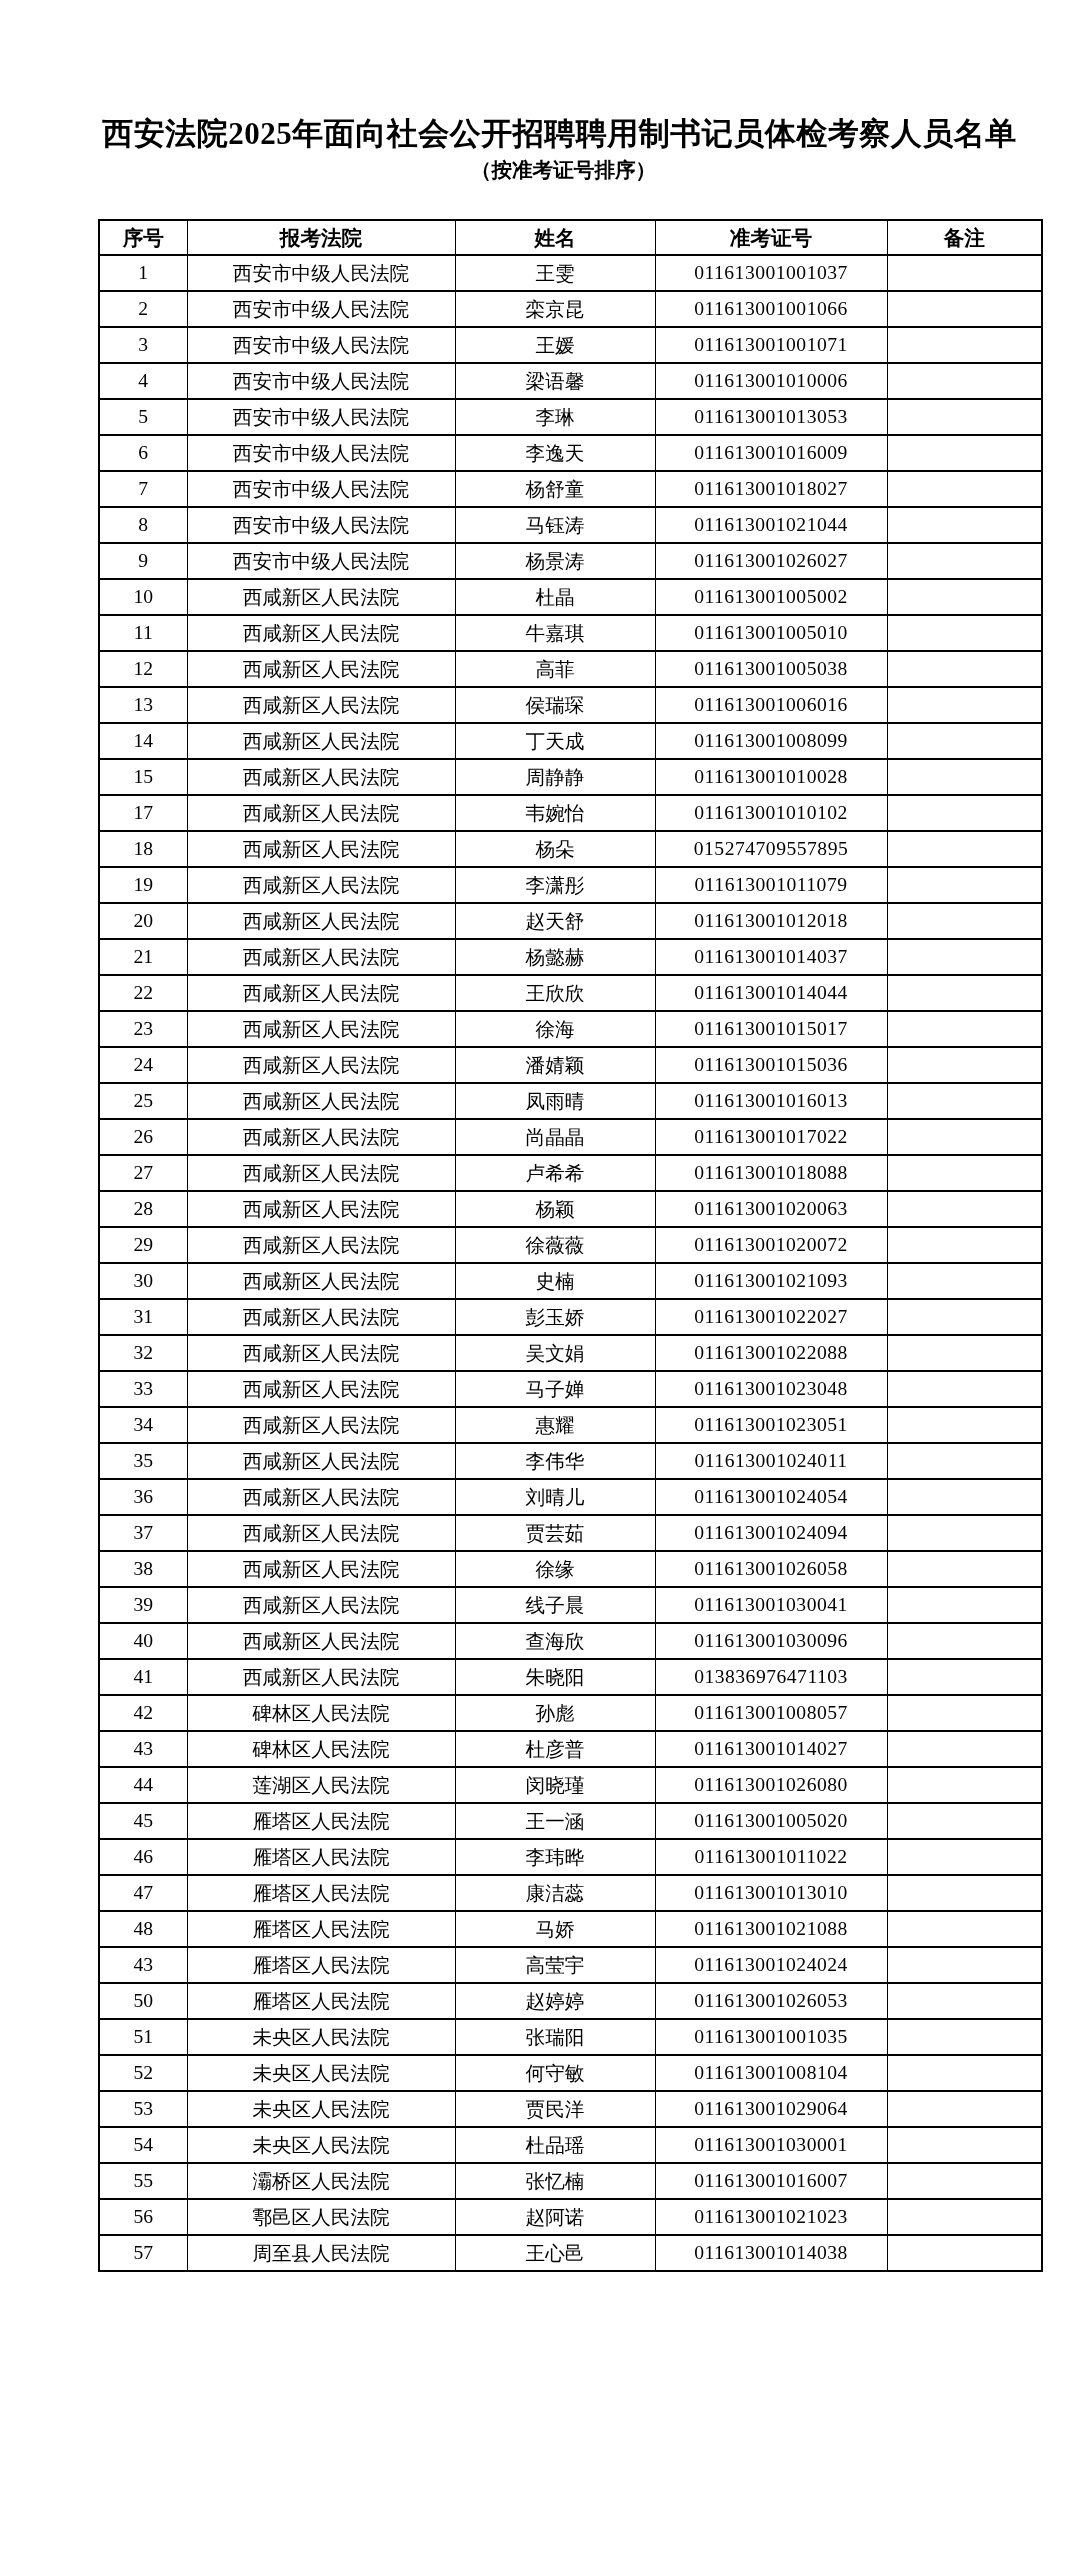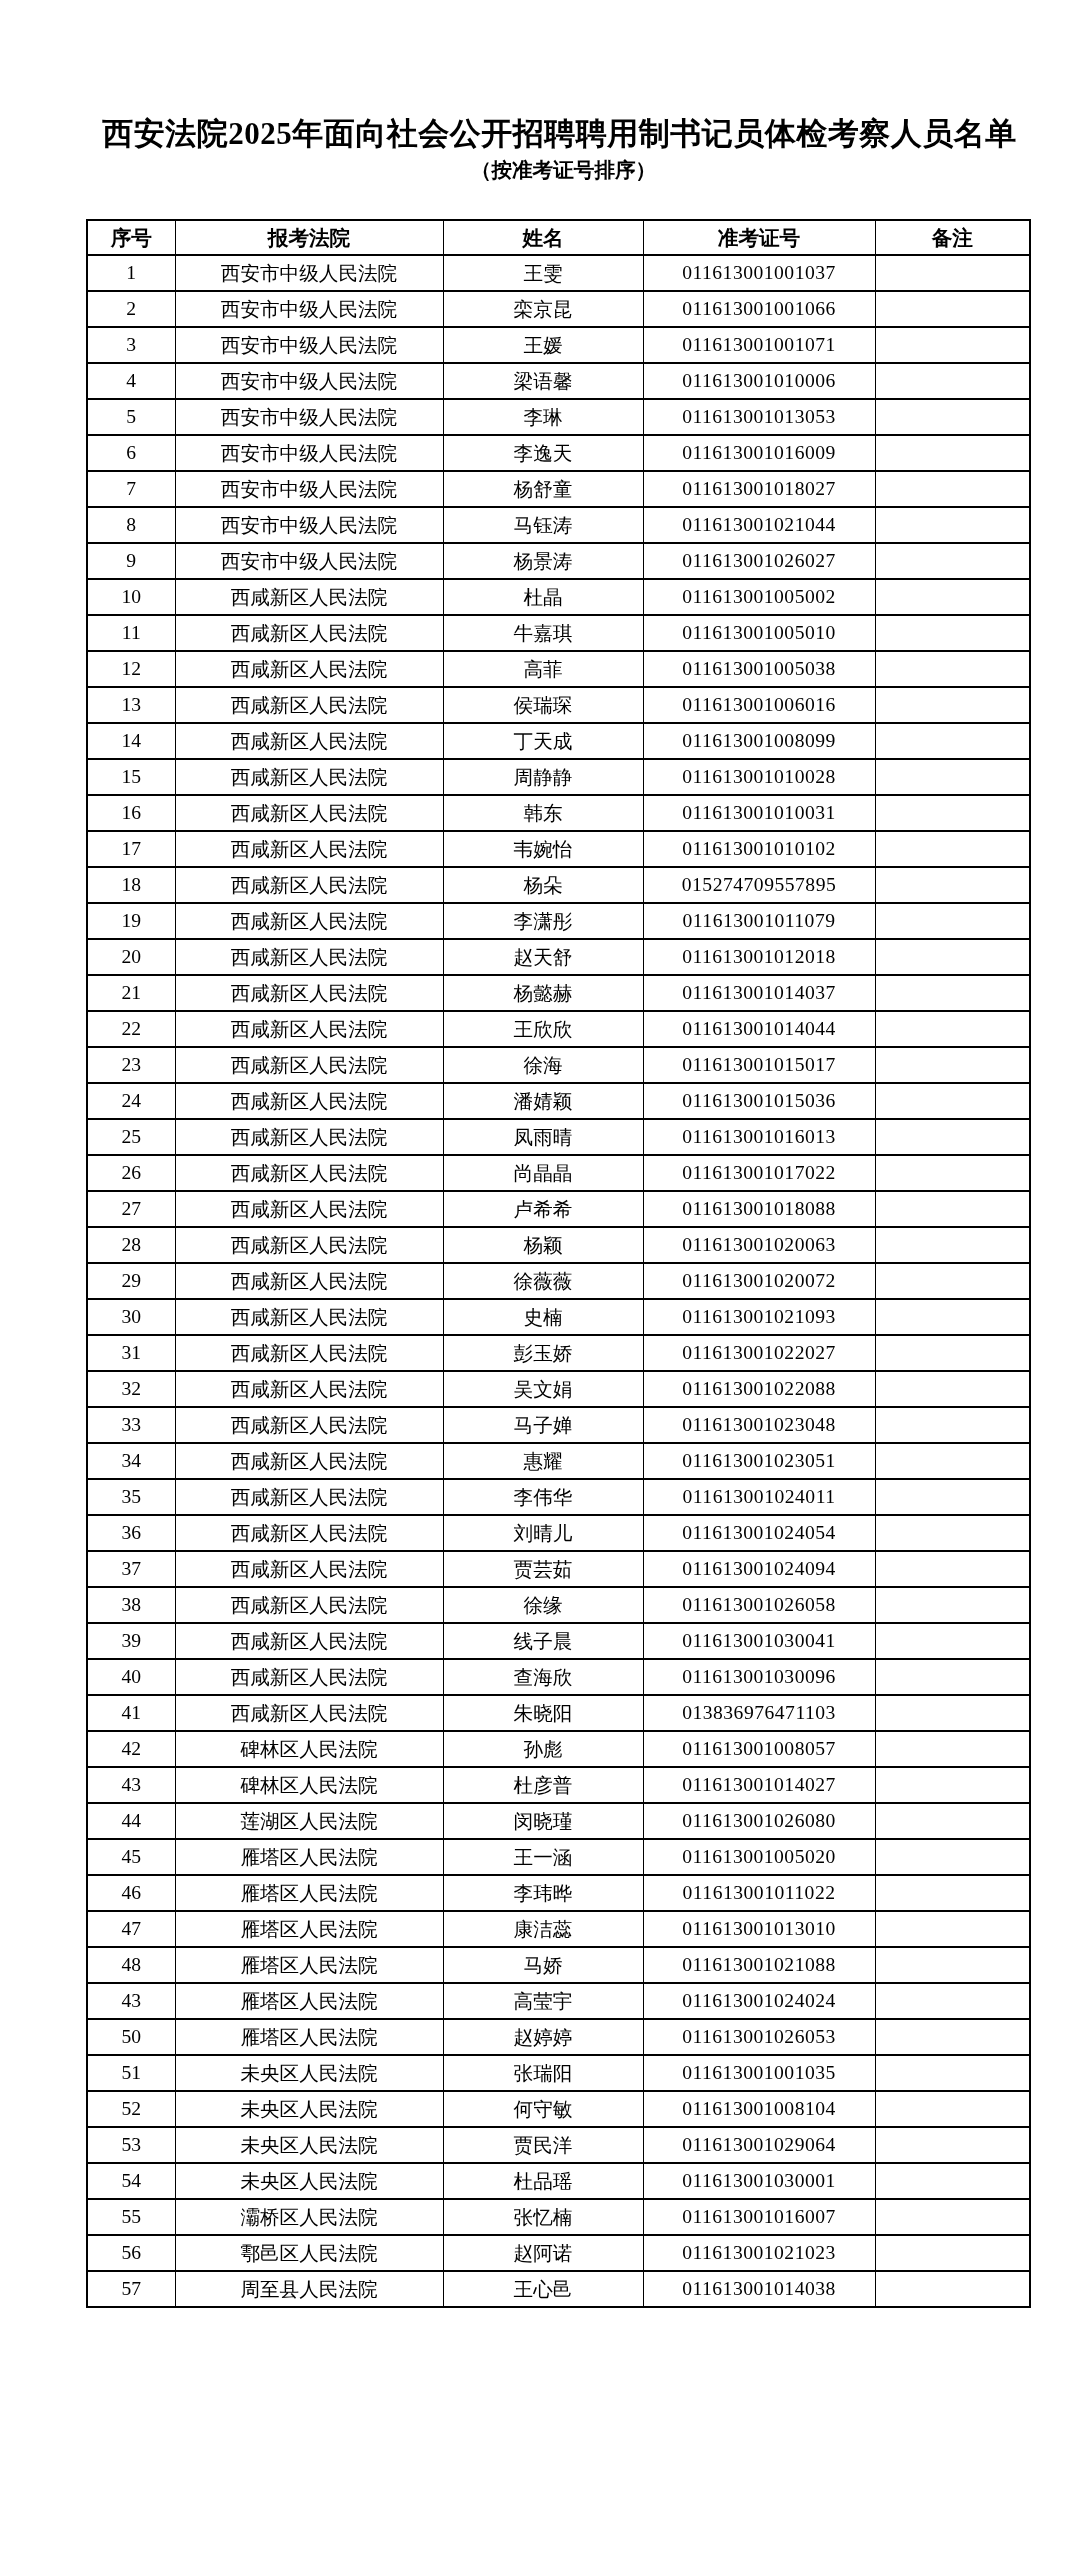--- a/index.html
+++ b/index.html
@@ -36,21 +36,21 @@
     right: 0;
     text-align: center;
     font-size: 20.6px;
     line-height: 25px;
     font-weight: 700;
     padding-left: 36px;
   }
   table.roster {
     position: absolute;
     top: 219px;
-    left: 86px;
+    left: 98px;
     width: 944px;
     border-collapse: collapse;
     table-layout: fixed;
     border: 2.6px solid #000;
   }
   table.roster th,
   table.roster td {
     border: 1.5px solid #000;
     border-top-width: 2.1px;
     border-bottom-width: 2.1px;
@@ -196,27 +196,20 @@
           <td class="c-note"></td>
         </tr>
         <tr>
           <td class="c-no">15</td>
           <td class="c-court">西咸新区人民法院</td>
           <td class="c-name">周静静</td>
           <td class="c-ticket">011613001010028</td>
           <td class="c-note"></td>
         </tr>
         <tr>
-          <td class="c-no">16</td>
-          <td class="c-court">西咸新区人民法院</td>
-          <td class="c-name">韩东</td>
-          <td class="c-ticket">011613001010031</td>
-          <td class="c-note"></td>
-        </tr>
-        <tr>
           <td class="c-no">17</td>
           <td class="c-court">西咸新区人民法院</td>
           <td class="c-name">韦婉怡</td>
           <td class="c-ticket">011613001010102</td>
           <td class="c-note"></td>
         </tr>
         <tr>
           <td class="c-no">18</td>
           <td class="c-court">西咸新区人民法院</td>
           <td class="c-name">杨朵</td>

